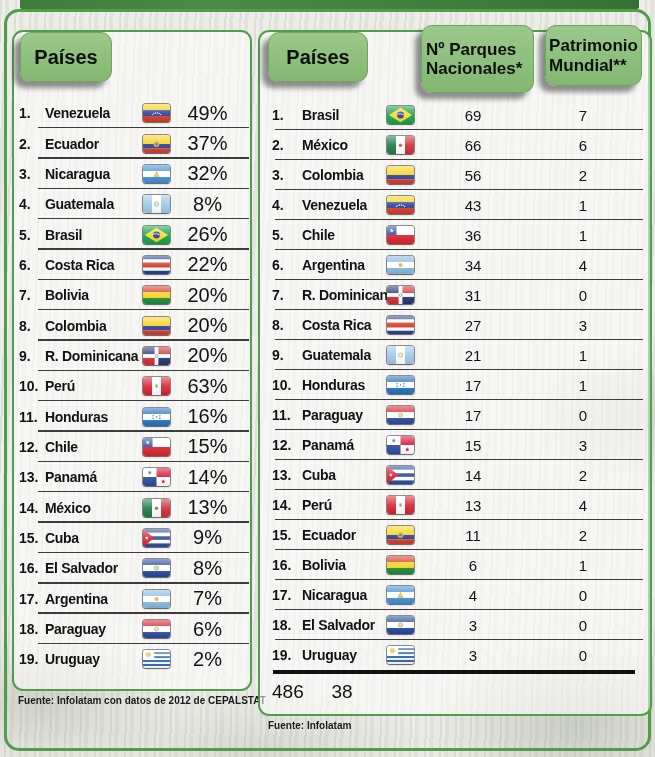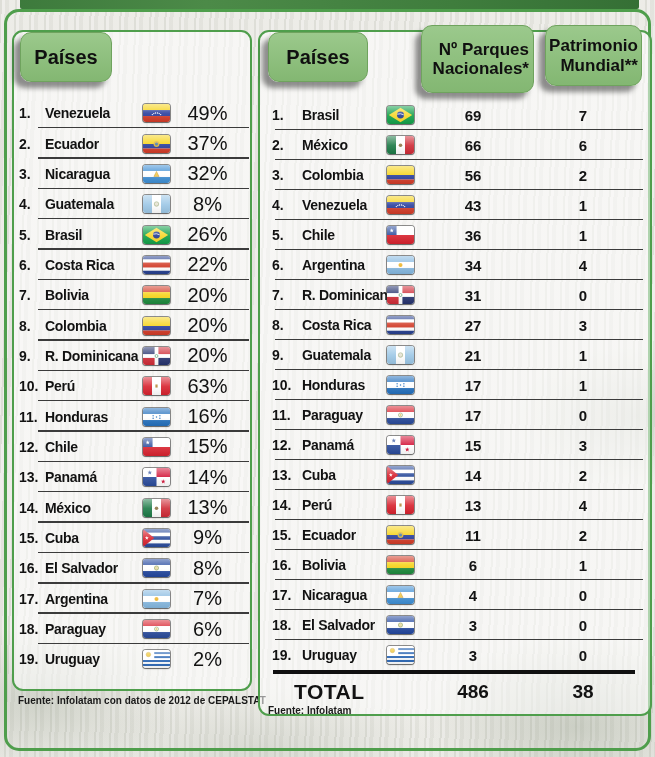--- a/index.html
+++ b/index.html
@@ -30,21 +30,21 @@
     position:absolute; border:2px solid #4f9e4c; border-radius:11px;
     background:rgba(255,255,255,.55);
   }
   .panel-left{ left:12px; top:30px; width:236px; height:657px; }
   .panel-right{ left:258px; top:30px; width:390px; height:682px; }
 
   .head{ display:flex; margin-top:-7px; }
   .panel-left .head{ padding:0 6px; justify-content:space-between; }
   .panel-right .head{ padding:0 8px; }
   .hbox{
-    display:flex; align-items:center; justify-content:center; text-align:right;
+    display:flex; align-items:center; justify-content:center; text-align:left;
     background:linear-gradient(180deg,#9bc98c,#83b772);
     border:1px solid #6fa35e; border-radius:11px;
     box-shadow:-6px 6px 5px rgba(55,55,55,.55);
     font-weight:700; line-height:1.12; color:#101010;
     padding:2px 4px; box-sizing:border-box;
   }
   .hb-paises{ width:92px; height:50px; margin-top:7px; font-size:20px; }
   .hb-areas{ width:99px; height:61px; font-size:17px; }
   .panel-right .hb-paises{ width:100px; margin-right:auto; }
   .hb-parks{ width:113px; height:68px; font-size:17px; margin-right:11px; }
@@ -58,21 +58,21 @@
   .panel-right .row{ height:30px; grid-template-columns:30px 80px 36px 110px 110px; padding:0 8px 0 12px; }
   .row:not(:last-child)::after{
     content:""; position:absolute; bottom:0; height:1.5px; background:#3b3b3b;
   }
   .panel-left .row:not(:last-child)::after{ left:24px; right:1px; }
   .panel-right .row:not(:last-child)::after{ left:15px; right:7px; }
 
   .rank{ font-weight:700; font-size:14px; }
   .country{ font-weight:700; font-size:14px; letter-spacing:-.3px; white-space:nowrap; }
   .val{ font-weight:400; font-size:20px; text-align:center; }
-  .num{ font-weight:700; font-size:15px; text-align:center; }
+  .num{ font-weight:400; font-size:15px; text-align:center; }
 
   .flag{
     position:relative; width:27px; height:18px; border-radius:3px; overflow:hidden;
     box-shadow:0 0 0 1px rgba(55,55,55,.55), 0 1px 1.5px rgba(0,0,0,.35);
     justify-self:center;
   }
   .flag svg{ display:block; width:100%; height:100%; }
   .flag::after{
     content:""; position:absolute; inset:0;
     background:linear-gradient(180deg, rgba(255,255,255,.50), rgba(255,255,255,.10) 52%, rgba(0,0,0,.07));
@@ -84,21 +84,21 @@
     align-items:center; padding:0 8px 0 12px;
   }
   .total-row::before{
     content:""; position:absolute; top:0; left:13px; right:15px; height:4px; background:#101010;
   }
   .t-label{ grid-column:1 / 4; font-weight:700; font-size:21px; letter-spacing:.5px; padding-left:22px; }
   .t-num{ font-size:19px; }
 
   .source{ position:absolute; font-weight:700; color:#1a1a1a; }
   .source-left{ left:18px; top:695px; font-size:10px; }
-  .source-right{ left:268px; top:704px; font-size:10px; line-height:1.4; }
+  .source-right{ left:268px; top:719px; font-size:10px; line-height:1.4; }
 </style>
 </head>
 <body>
 
 <div class="stage">
   <div class="top-strip"></div>
   <div class="frame"></div>
 
   <section class="panel panel-left">
     <div class="head">
@@ -664,21 +664,20 @@
               <rect y="8.9" width="24" height="1.8" fill="#2a66b5"></rect>
               <rect y="12.4" width="24" height="1.8" fill="#2a66b5"></rect>
               <circle cx="4.8" cy="4" r="2" fill="#eec32a" stroke="#c79a2a" stroke-width="0.4"></circle>
             </svg>
           </span>
           <span class="num">3</span>
           <span class="num">0</span>
         </div>
       </div>
     <div class="total-row">
-      <span class="t-label">TOTAL</span>
       <span class="num t-num">486</span>
       <span class="num t-num">38</span>
     </div>
   </section>
   <div class="source source-right">
     <div>Fuente: Infolatam</div>
   </div>
 </div>
 
 </body></html>

